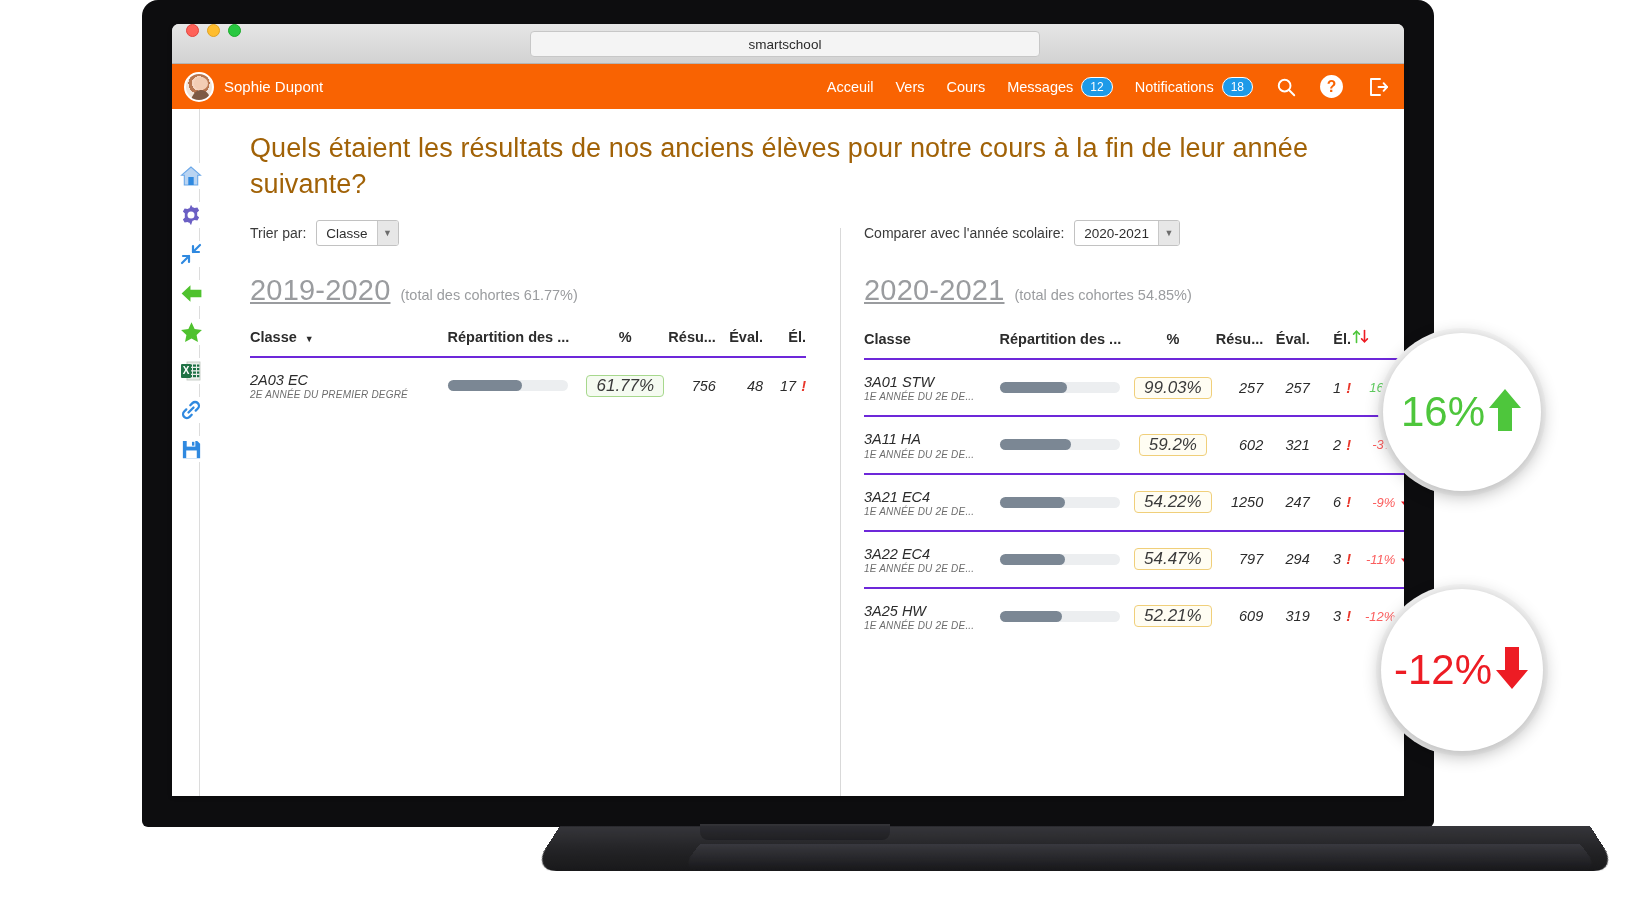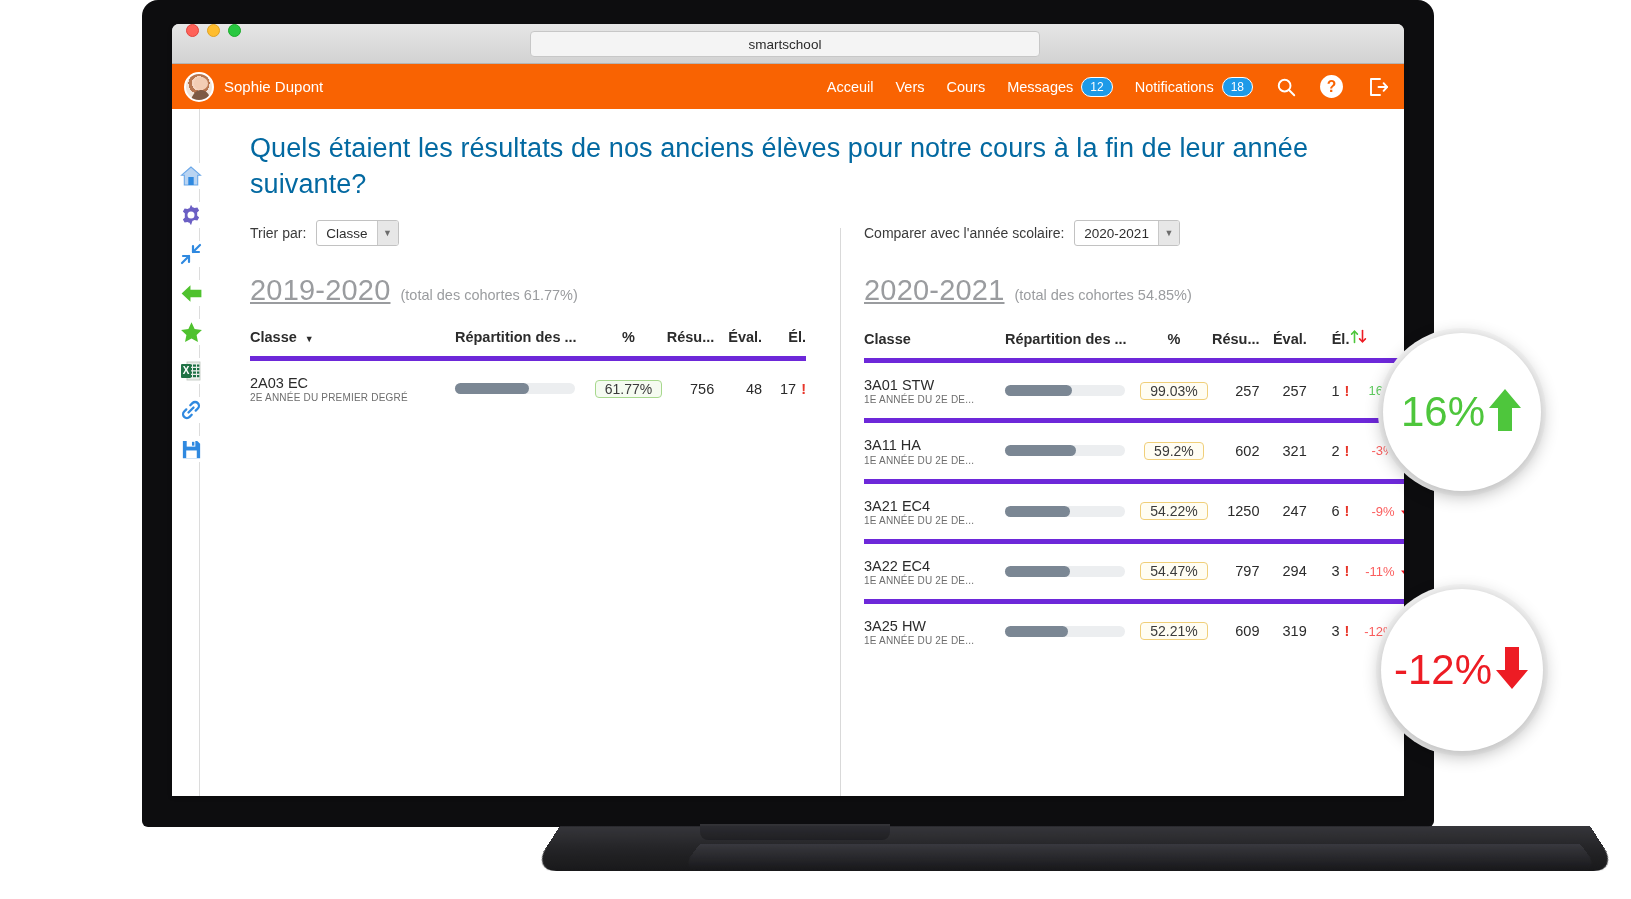--- a/index.html
+++ b/index.html
@@ -128,21 +128,21 @@
   }
   .rail-icons {
     position:absolute; left: 6px; top: 54px;
     display:flex; flex-direction: column; align-items:center; gap: 13px;
   }
   .rail-icons .ri { width: 26px; height: 26px; display:flex; align-items:center; justify-content:center; cursor:pointer; background:#fff; }
 
   .content { flex: 1; position: relative; padding: 0 0 0 22px; }
 
   h1.question {
-    font-size: 27px; font-weight: 400; color: #0369a1;
+    font-size: 27px; font-weight: 400; color: #a16207;
     line-height: 1.32; margin-top: 22px; max-width: 1060px;
     letter-spacing: .1px;
   }
 
   .panels { display:flex; margin-top: 16px; position: relative; }
   .panel { position: relative; }
   .panel.left  { width: 590px; }
   .panel.right { width: 590px; padding-left: 24px; }
   .vdivider {
     position:absolute; left: 590px; top: 10px; width:1px; height: 640px; background:#d9d9d9;
@@ -165,32 +165,32 @@
   .yearrow { margin-top: 26px; display:flex; align-items:baseline; gap:10px; }
   .yeartitle { font-size: 29px; color:#9a9c9f; font-weight:400; letter-spacing:.2px;text-decoration:underline;}
   .yearsub { font-size: 14.5px; color:#9a9c9f; }
 
   table.grades { width: 556px; border-collapse: collapse; margin-top: 22px; }
   table.grades.right { width: 556px; }
   table.grades th {
     font-size: 14.5px; color:#2c2c2c; font-weight: bold; text-align:left;
     padding: 0 0 11px 0; white-space: nowrap; vertical-align: bottom;
   }
-  table.grades tbody tr { border-top: 5px solid #6d28d9; }
+  table.grades tbody tr { border-top: 2px solid #6d28d9; font-style: italic; }
   table.grades thead tr { border-bottom: 1px solid #c9c9c9; }
   table.grades td { padding: 13px 0 13px 0; vertical-align: middle; }
 
   .cls-name { font-size: 14.5px; color:#2b2b2b; line-height: 1.25; }
   .cls-sub  { font-size: 10px; color:#6d6d6d; letter-spacing:.2px; margin-top:0; }
 
   .bar-track { width: 120px; height: 11px; border-radius: 6px; background:#eceef0; position: relative; }
   .bar-fill  { position:absolute; left:0; top:0; height: 11px; border-radius: 6px; background:#7b8794; }
 
   .pct-chip {
-    display:inline-block; font-size: 14px; color:#3a3a3a;
+    display:inline-block; font-size: 17px; color:#3a3a3a;
     border-radius: 4px; padding: 0 9px; min-width: 52px; text-align:center;
   }
   .pct-chip.green  { border:1px solid #a7d88d; background:#f5fbf1; }
   .pct-chip.yellow { border:1px solid #f0cf7a; background:#fffdf3; }
 
   .num { font-size: 14.5px; color:#2b2b2b; text-align:right; }
   .el-cell { font-size: 14.5px; color:#2b2b2b; text-align:right; white-space:nowrap; }
   .bang { color:#e8362a; font-weight:bold; margin-left:5px; }
 
   .delta { font-size: 13px; text-align:right; white-space:nowrap; }

